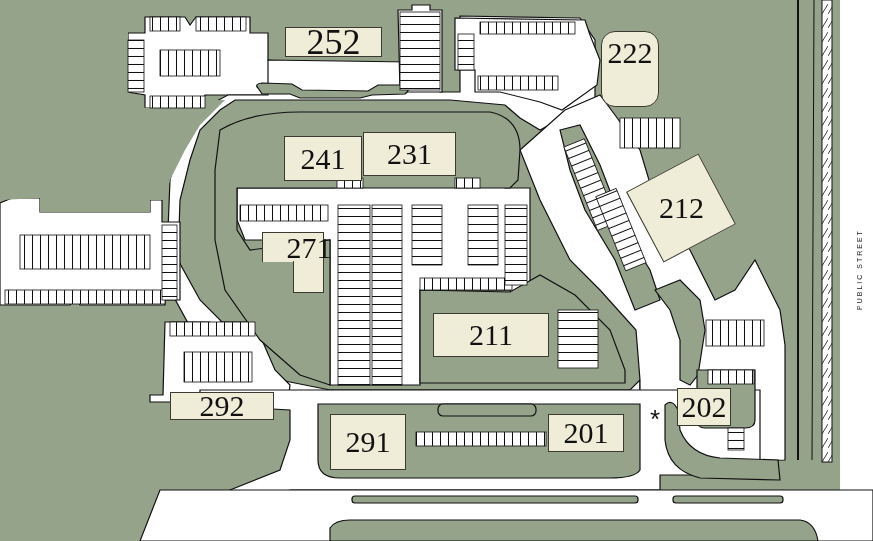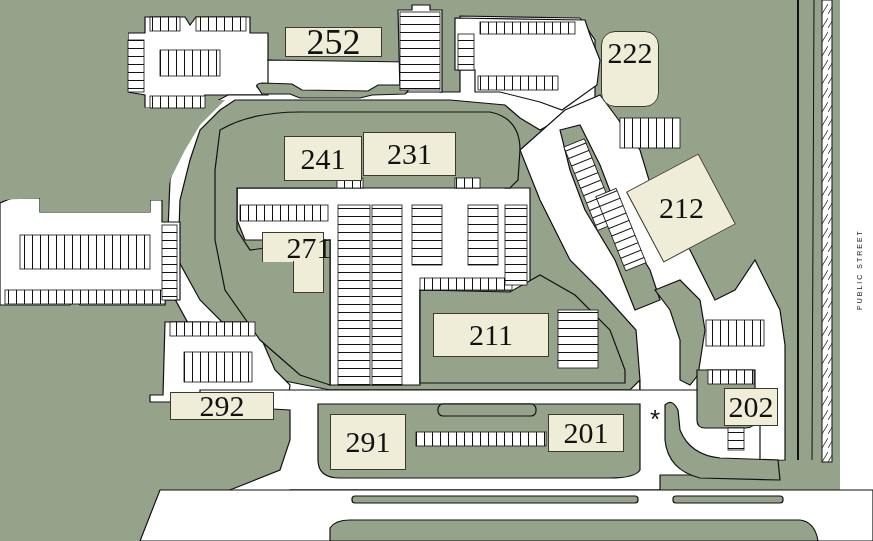--- a/index.html
+++ b/index.html
@@ -177,21 +177,21 @@
   <div class="bldg rot" style="left:640px;top:168px;width:82px;height:80px;transform:rotate(-28deg);">
       <span style="display:inline-block;transform:rotate(28deg);">212</span>
     </div>
   <div class="bldg" style="left:262px;top:232px;width:62px;height:30px;border-bottom:none;padding-left:32px;">
       <span>271</span>
     </div>
   <div class="bldg" style="left:293px;top:261px;width:31px;height:32px;border-top:none;"></div>
   <div class="bldg" style="left:433px;top:313px;width:116px;height:44px;">
       <span>211</span>
     </div>
-  <div class="bldg" style="left:724px;top:388px;width:54px;height:38px;">
+  <div class="bldg" style="left:677px;top:388px;width:54px;height:38px;">
       <span>202</span>
     </div>
   <div class="bldg" style="left:170px;top:392px;width:104px;height:28px;">
       <span>292</span>
     </div>
   <div class="bldg" style="left:330px;top:414px;width:76px;height:56px;">
       <span>291</span>
     </div>
   <div class="bldg" style="left:548px;top:414px;width:76px;height:38px;">
       <span>201</span>

